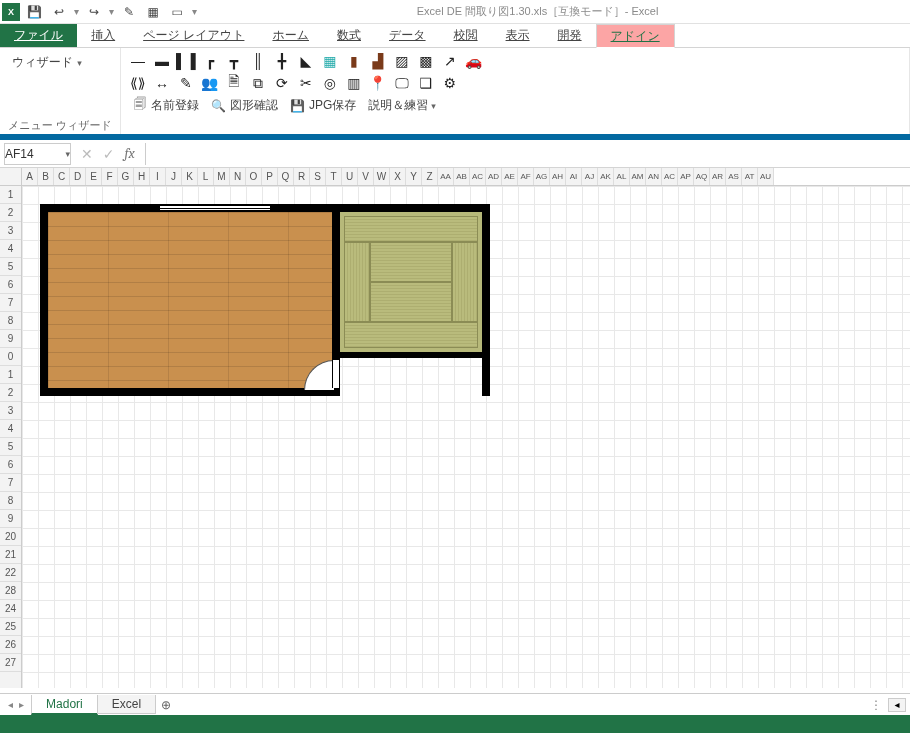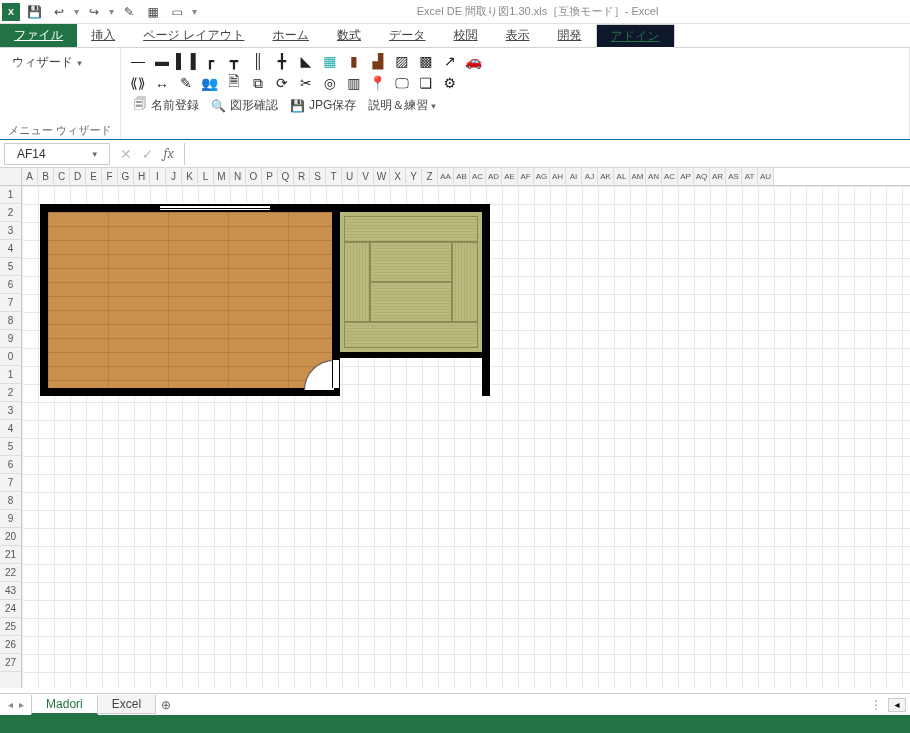--- a/index.html
+++ b/index.html
@@ -10,38 +10,38 @@
   .qat { display: flex; align-items: center; gap: 6px; padding-left: 0; }
   .qat .xl-icon { width: 18px; height: 18px; background: #217346; color: #fff; font-size: 9px; font-weight: bold; display: flex; align-items: center; justify-content: center; }
   .qat-btn { width: 18px; height: 18px; display: flex; align-items: center; justify-content: center; color: #444; cursor: pointer; }
   .qat-sep { color: #888; font-size: 10px; }
   .titlebar .title { flex: 1; text-align: center; color: #8a8a8a; font-size: 11px; padding-right:30px;}
 
   
   .ribbon-tabs { height: 24px; display: flex; align-items: stretch; border-bottom: 1px solid #d4d4d4; background:#fff;}
   .ribbon-tab { padding: 0 14px; display: flex; align-items: center; font-size: 12px; color: #444; cursor: pointer; text-decoration: underline; }
   .ribbon-tab.file { background: #217346; color: #fff; }
-  .ribbon-tab.active { color: #217346; border: 1px solid #d4d4d4; border-bottom: 1px solid #fff; margin-bottom:-1px; background:#0f172a; }
-
-  
-  .ribbon-body { height: 92px; border-bottom: 1px solid #0369a1; display: flex; background:#fff;}
+  .ribbon-tab.active { color: #217346; border: 1px solid #d4d4d4; border-bottom: 1px solid #fff; margin-bottom:-1px; background:#fca5a5; }
+
+  
+  .ribbon-body { height: 92px; border-bottom: 6px solid #0369a1; display: flex; background:#fff;}
   .ribbon-group { border-right: 1px solid #e6e6e6; padding: 4px 8px 0 8px; display:flex; flex-direction:column; }
   .ribbon-group .rows { flex:1; }
   .ribbon-group .label { height: 16px; font-size: 11px; color: #666; text-align: center; }
   .wizard-btn { display:flex; align-items:center; gap:4px; color:#444; font-size:12px; padding:2px 4px; cursor:pointer;}
   .chev { font-size:9px; color:#666; }
 
   .icon-row { display:flex; gap:6px; align-items:center; margin-bottom:4px;}
   .tb-icon { width:18px; height:18px; display:flex; align-items:center; justify-content:center; font-size:14px; color:#222; cursor:pointer; border:1px solid transparent;}
   .cmd-btn { display:flex; align-items:center; gap:3px; font-size:12px; color:#444; cursor:pointer; padding:1px 3px;}
   .cmd-btn .ico { width:16px; height:16px; display:flex; align-items:center; justify-content:center; }
   
   
   .namebox-row { height: 28px; display:flex; align-items:center; border-bottom:1px solid #d4d4d4; background:#fff; }
-  .namebox { width: 106px; height: 22px; border: 1px solid #ccc; margin-left:4px; display:flex; align-items:center; padding:0 12px; font-size:12px; color:#333; justify-content:space-between;}
+  .namebox { width: 67px; height: 22px; border: 1px solid #ccc; margin-left:4px; display:flex; align-items:center; padding:0 0; font-size:12px; color:#333; justify-content:space-between;}
   .namebox .dd { font-size:9px; color:#666; }
   .fx-btns { display:flex; align-items:center; gap:10px; padding:0 10px; color:#bbb; font-size:14px;}
   .fx-label { font-style:italic; font-family: "Cambria", serif; color:#777; font-size:14px;}
   .formula-input { flex:1; height:22px; border-left:1px solid #ccc; }
 
   
   .grid-area { position:relative; height: 520px; overflow:hidden; }
   .col-headers { display:flex; height:18px; border-bottom:1px solid #ccc; }
   .corner { width:22px; border-right:1px solid #ccc; background:#f3f3f3;}
   .col-h { width:16px; text-align:center; font-size:10px; color:#555; background:#f3f3f3; border-right:1px solid #ddd; line-height:18px; overflow:hidden;}
@@ -269,21 +269,21 @@
         <div class="row-h">3</div>
         <div class="row-h">4</div>
         <div class="row-h">5</div>
         <div class="row-h">6</div>
         <div class="row-h">7</div>
         <div class="row-h">8</div>
         <div class="row-h">9</div>
         <div class="row-h">20</div>
         <div class="row-h">21</div>
         <div class="row-h">22</div>
-        <div class="row-h">43</div>
+        <div class="row-h">28</div>
         <div class="row-h">24</div>
         <div class="row-h">25</div>
         <div class="row-h">26</div>
         <div class="row-h">27</div>
       </div>
     <div class="cells">
 
       <div class="floorplan">
 
         <div class="outer-wall" style="left:0;top:0;width:300px;height:8px;"></div>

